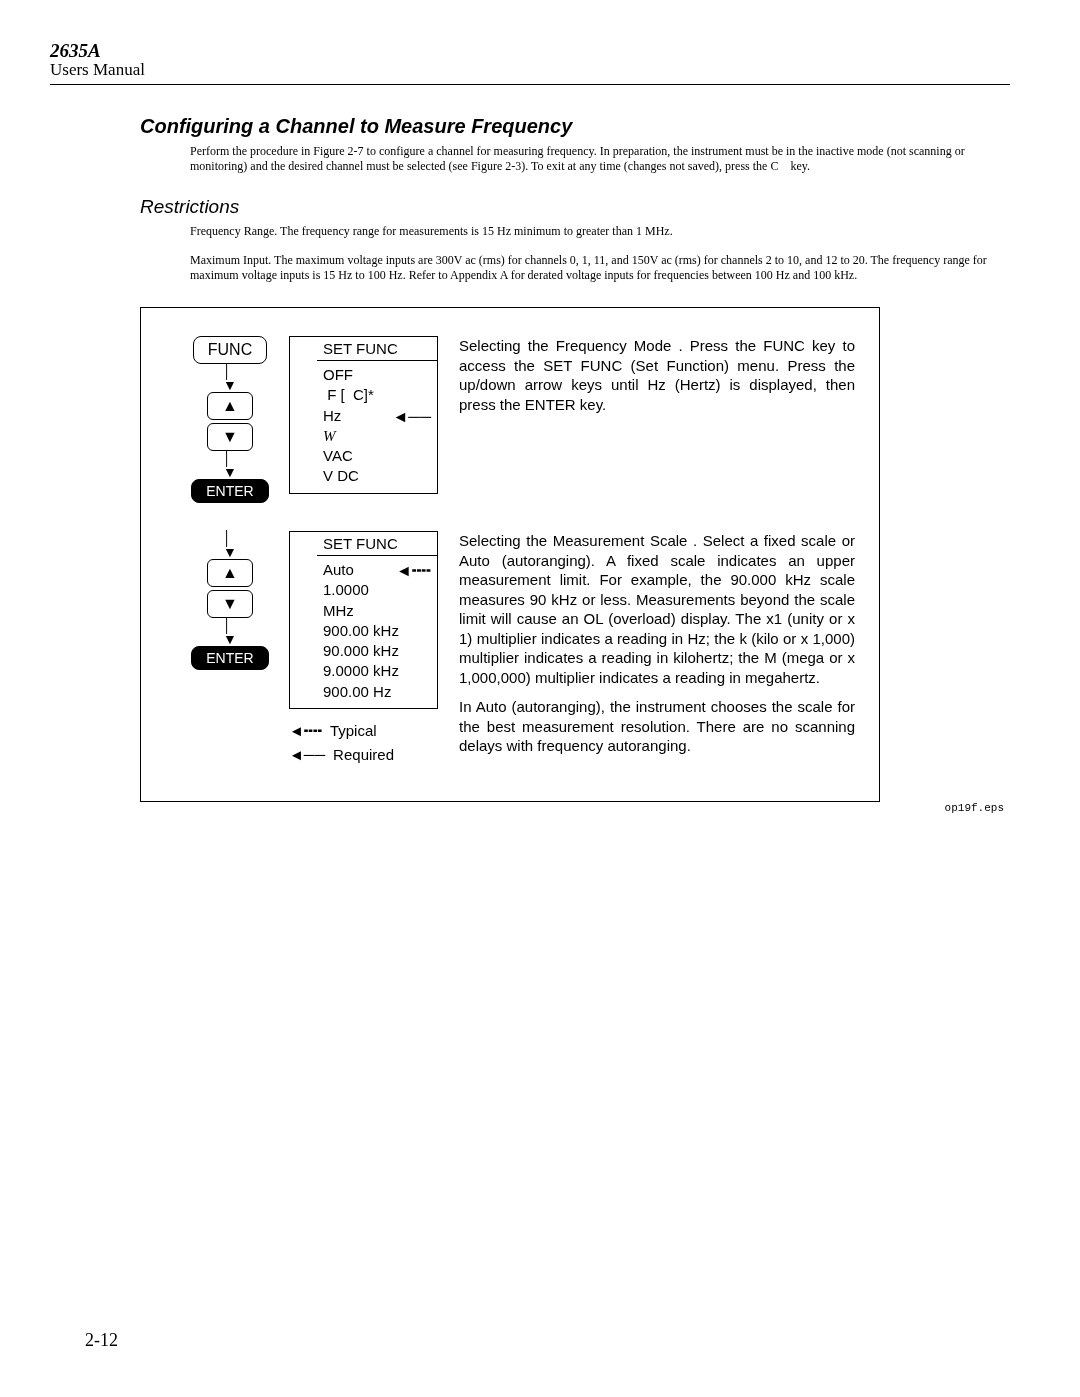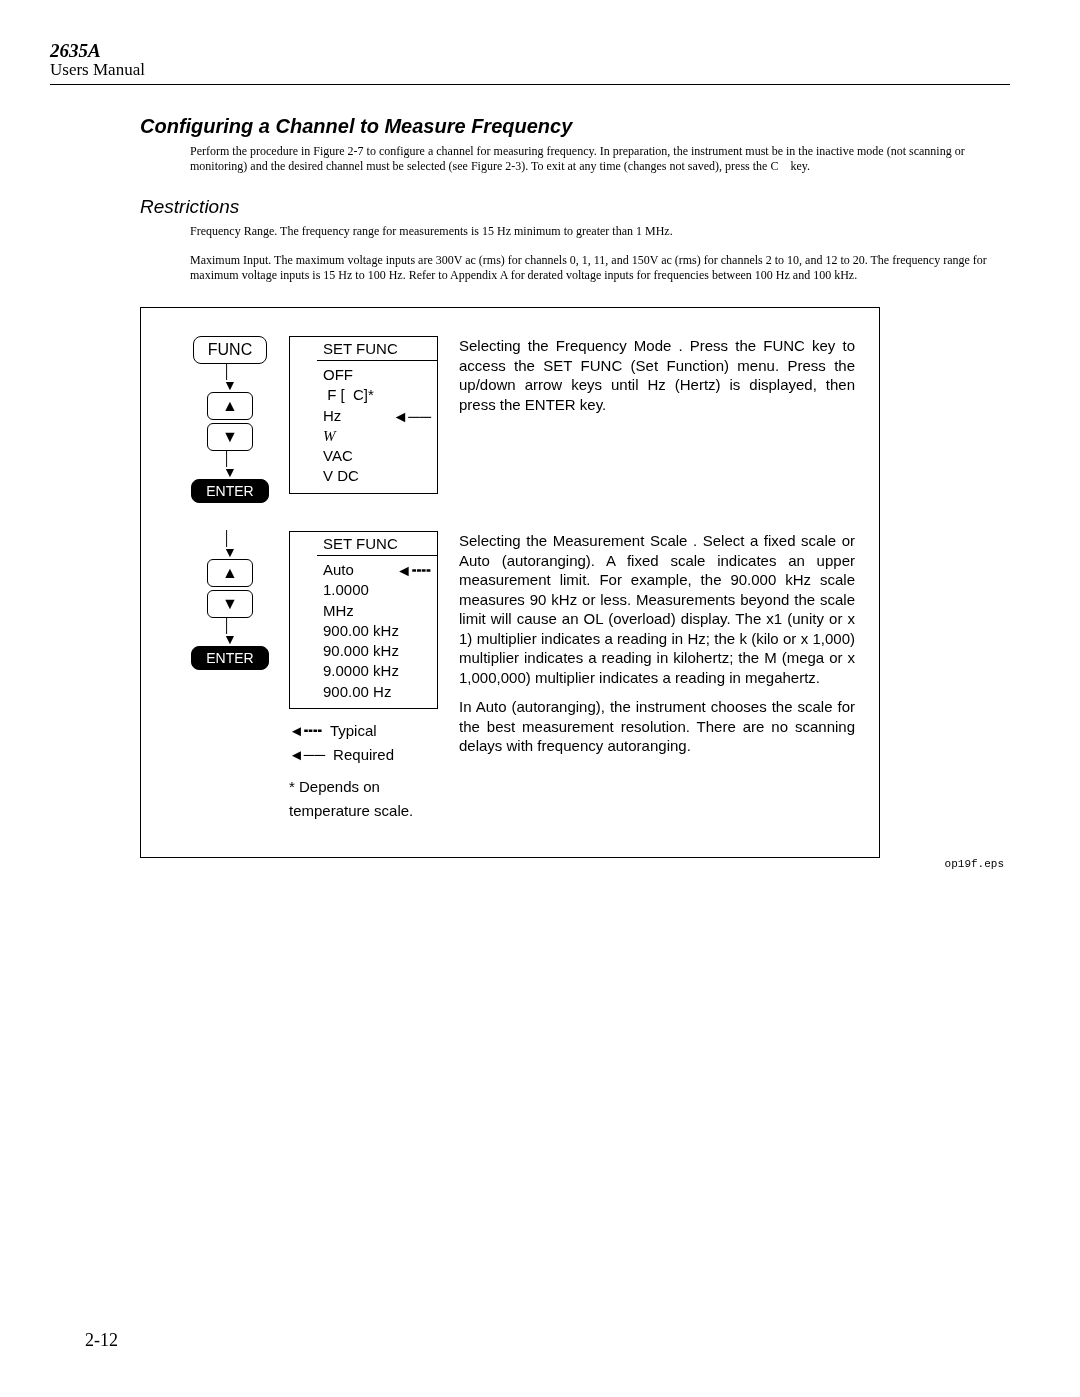--- a/index.html
+++ b/index.html
@@ -257,21 +257,20 @@
         </div>
         <div class="legend" style="margin-top:10px;">
           <div class="legend-row">
             <span>◄╍╍</span>
             <span>Typical</span>
           </div>
           <div class="legend-row">
             <span>◄──</span>
             <span>Required</span>
           </div>
-          <div style="margin-top:8px; width:160px;">*  Depends on temperature scale.</div>
         </div>
       </div>
 
       <div class="desc-col">
         <div>Selecting the Measurement Scale .  Select a fixed scale or Auto (autoranging).  A fixed scale indicates an upper measurement limit.  For example, the 90.000 kHz scale measures 90 kHz or less.  Measurements beyond the scale limit will cause an OL (overload) display.  The x1 (unity or x 1) multiplier indicates a reading in Hz; the k (kilo or x 1,000) multiplier indicates a reading in kilohertz; the M (mega or x 1,000,000) multiplier indicates a reading in megahertz.</div>
         <div style="height:10px;"></div>
         <div>In Auto (autoranging), the instrument chooses the scale for the best measurement resolution.  There are no scanning delays with frequency autoranging.</div>
       </div>
     </div>
 

